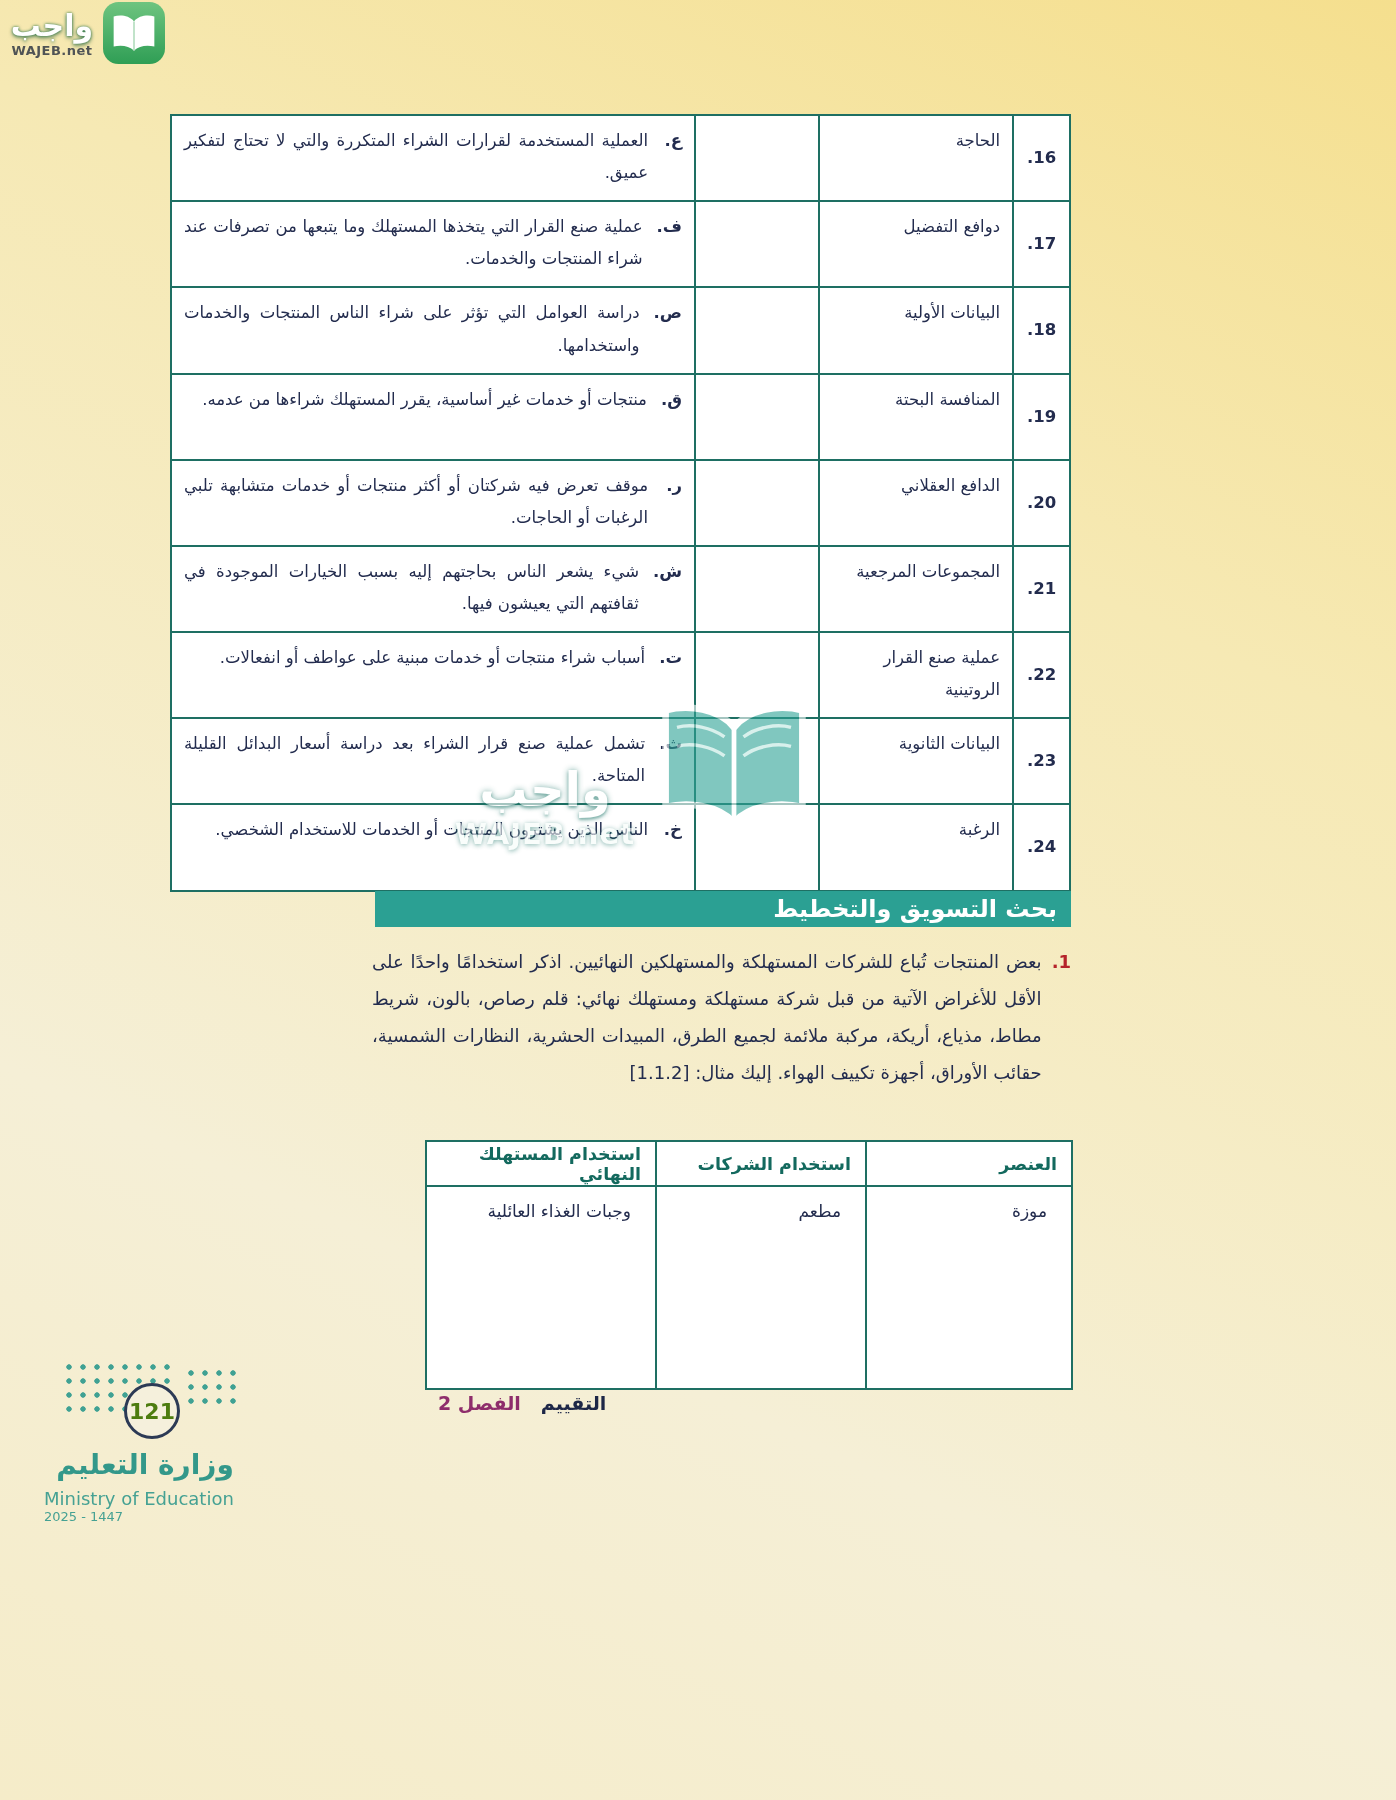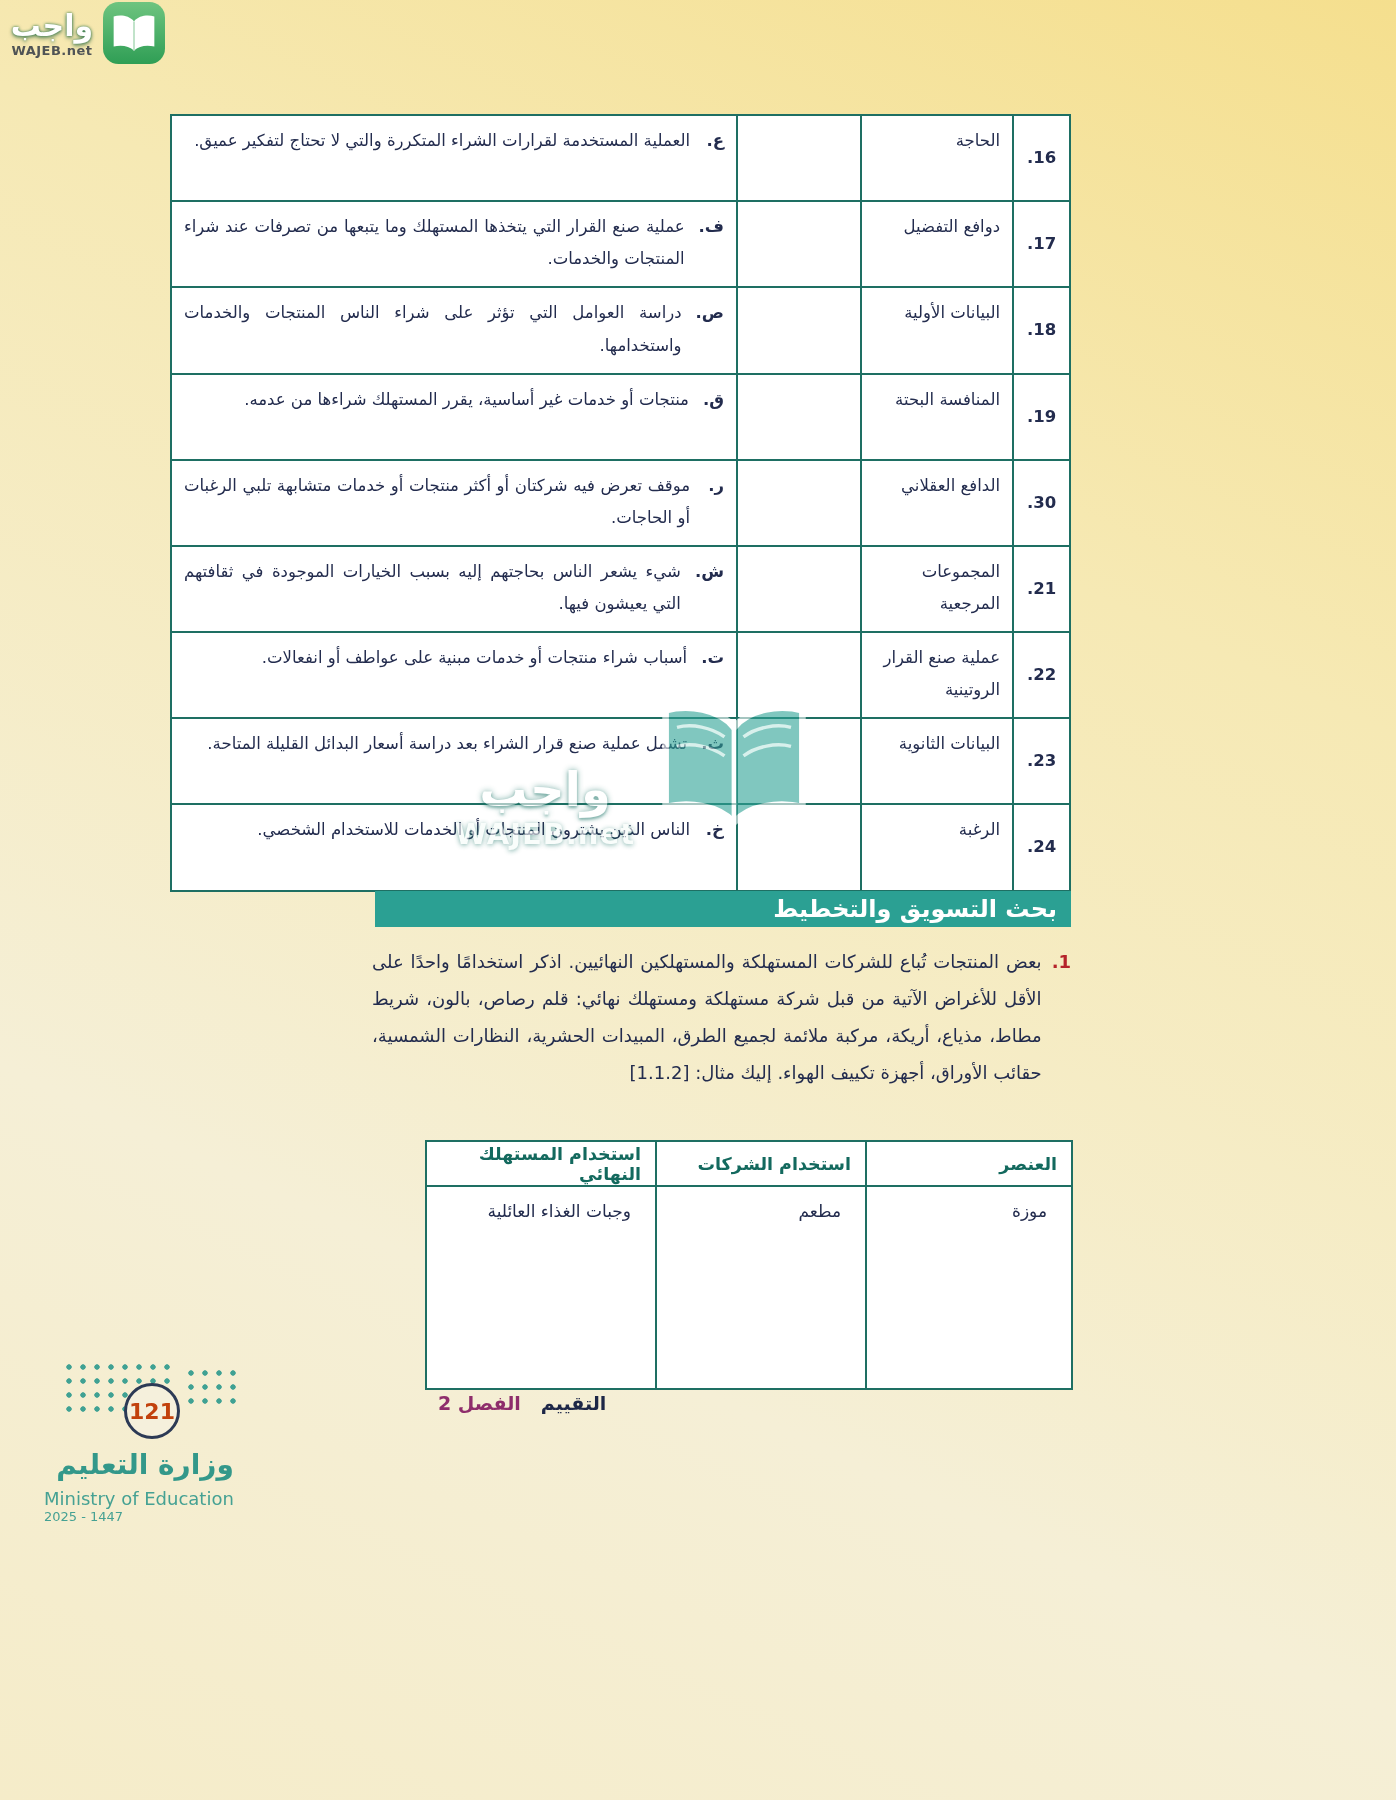--- a/index.html
+++ b/index.html
@@ -17,21 +17,21 @@
              text-shadow:0 0 3px #2f7a4e, 0 2px 4px rgba(30,90,55,.65); direction:rtl; }
   .logo-en { font-size:13px; font-weight:bold; color:#4f5355; letter-spacing:.5px; }
   .logo-book-svg { width:62px; height:62px; }
 
   
   .match-table { position:absolute; left:170px; top:114px; width:901px;
     border-collapse:collapse; direction:rtl; background:#ffffff; table-layout:fixed; }
   .match-table td { border:2px solid #1e6f63; vertical-align:top; padding:9px 12px;
     height:78px; font-size:16.5px; line-height:1.95; color:#232c4e; }
   td.c-num { width:57px; font-weight:bold; text-align:center; padding:26px 4px; }
-  td.c-term { width:152px; }
+  td.c-term { width:194px; }
   td.c-blank { width:124px; }
   .defwrap { display:flex; gap:14px; }
   .defwrap .letter { font-weight:bold; flex:0 0 auto; min-width:20px; }
   .defwrap .deftext { flex:1; text-align:justify; }
 
   
   .watermark { position:absolute; left:455px; top:682px; display:flex; align-items:center;
     gap:4px; opacity:.6; pointer-events:none; z-index:5; }
   .wm-textcol { text-align:center; margin-top:70px; }
   .wm-ar { font-size:48px; font-weight:bold; color:#ffffff; direction:rtl;
@@ -69,21 +69,21 @@
 
   
   .dots { position:absolute;
     background-image:radial-gradient(circle, #3fa193 2.4px, transparent 3px);
     background-size:14px 14px; }
   .dots-a { left:62px; top:1360px; width:112px; height:60px; }
   .dots-b { left:184px; top:1366px; width:52px; height:40px; }
   .page-circle { position:absolute; left:124px; top:1383px; width:56px; height:56px;
     border:3px solid #2c3a55; border-radius:50%; background:#f5f0dc;
     display:flex; align-items:center; justify-content:center;
-    font-size:22px; font-weight:bold; color:#c2410c; }
+    font-size:22px; font-weight:bold; color:#4d7c0f; }
 
   
   .ministry { position:absolute; left:44px; top:1448px; }
   .min-ar { font-size:28px; font-weight:bold; color:#33988a; direction:rtl; }
   .min-en { font-size:18px; margin-top:7px; color:#45a193; }
   .min-years { font-size:13px; margin-top:0; color:#45a193; }
 </style>
 </head>
 <body>
 
@@ -147,21 +147,21 @@
         <td class="c-term">المنافسة البحتة</td>
         <td class="c-blank"></td>
         <td class="c-def">
           <div class="defwrap">
             <span class="letter">ق.</span>
             <div class="deftext">منتجات أو خدمات غير أساسية، يقرر المستهلك شراءها من عدمه.</div>
           </div>
         </td>
       </tr>
       <tr>
-        <td class="c-num">30.</td>
+        <td class="c-num">20.</td>
         <td class="c-term">الدافع العقلاني</td>
         <td class="c-blank"></td>
         <td class="c-def">
           <div class="defwrap">
             <span class="letter">ر.</span>
             <div class="deftext">موقف تعرض فيه شركتان أو أكثر منتجات أو خدمات متشابهة تلبي الرغبات أو الحاجات.</div>
           </div>
         </td>
       </tr>
       <tr>

